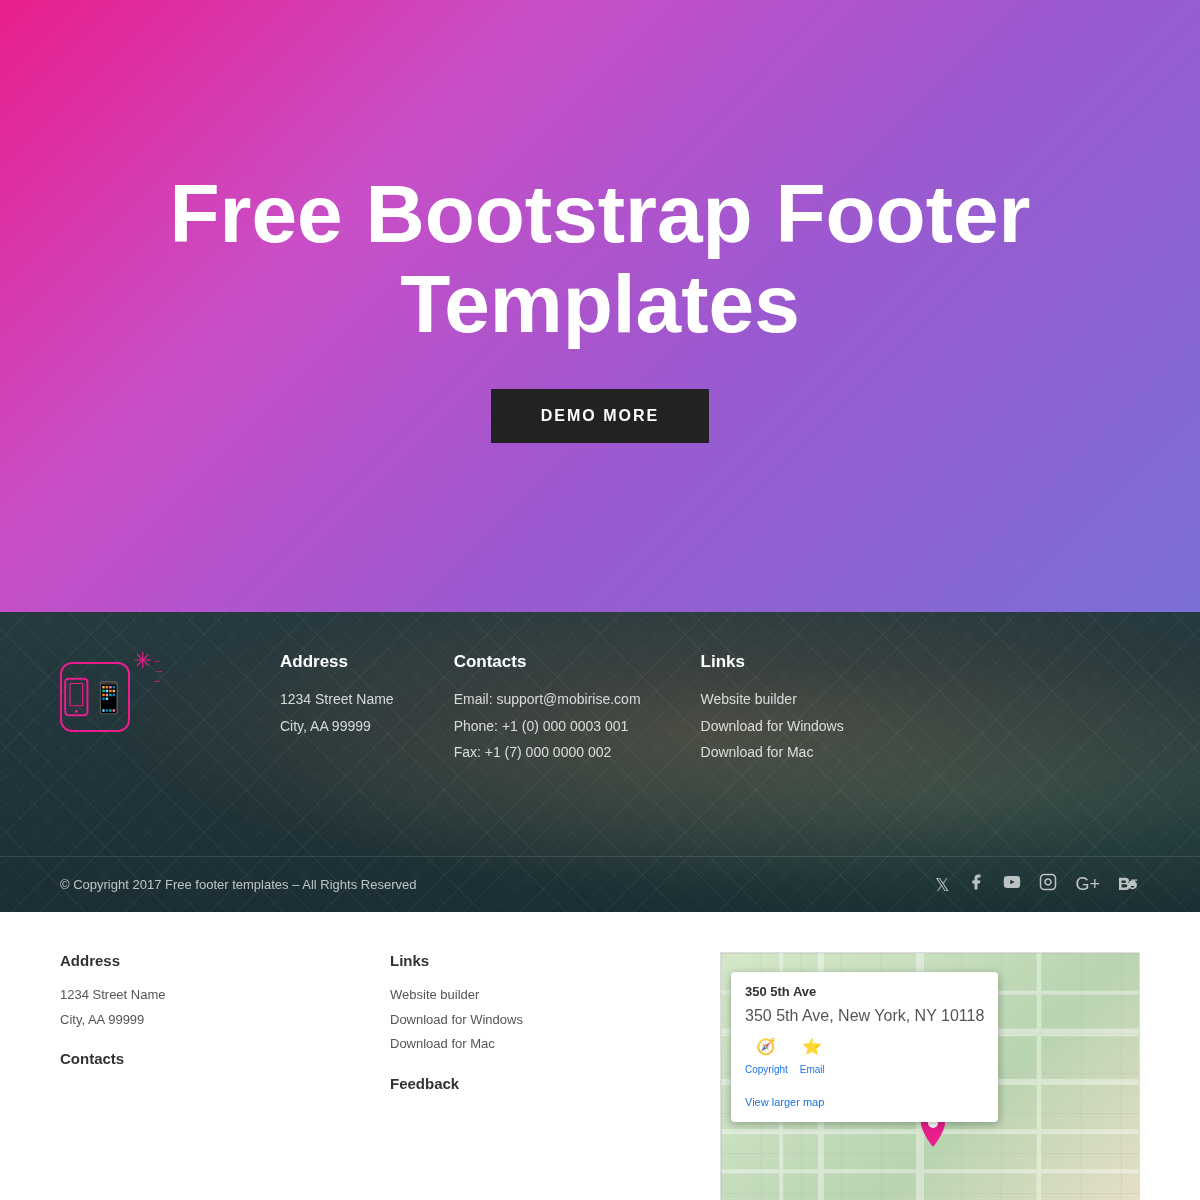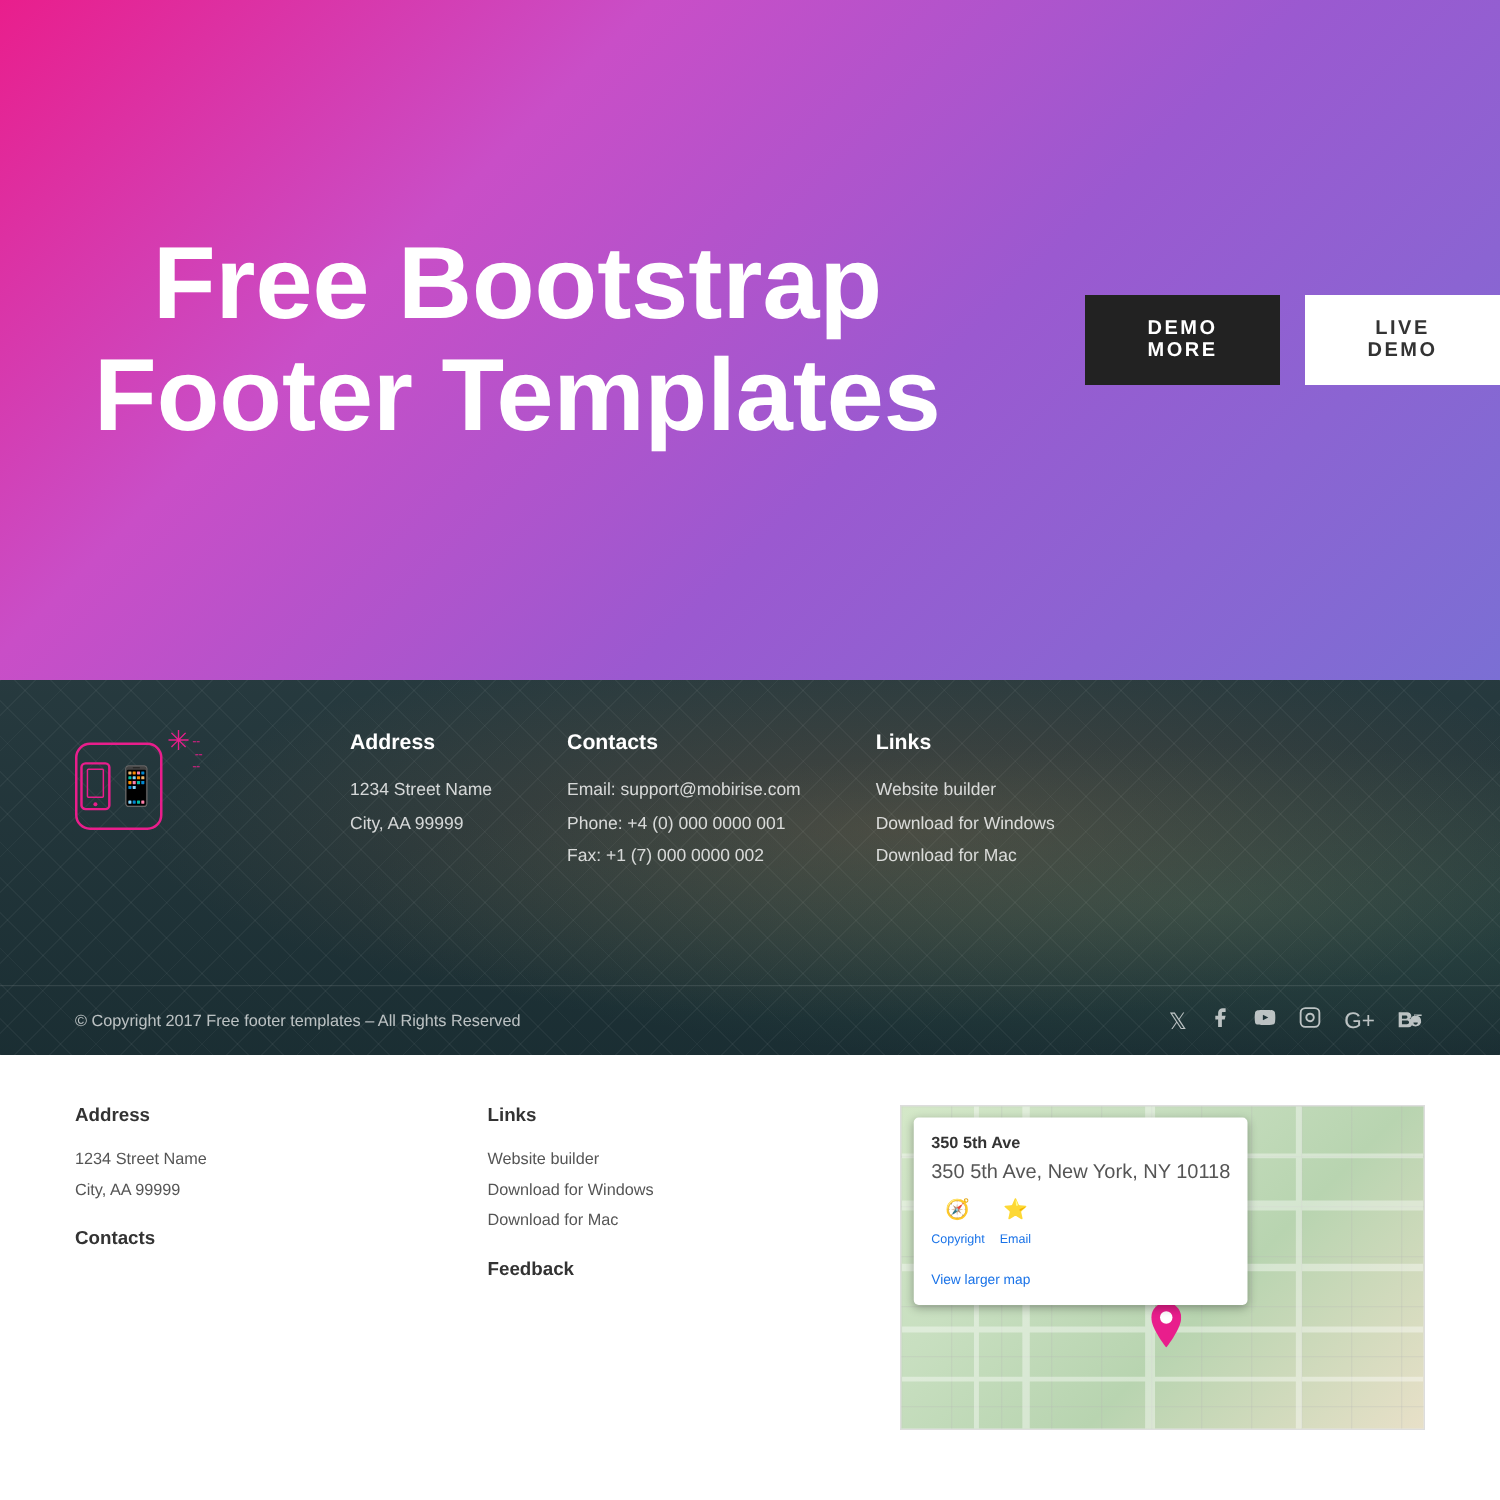--- a/index.html
+++ b/index.html
@@ -1,24 +1,24 @@
 <!DOCTYPE html>
 <html><head>
   <meta charset="utf-8">
   <style>
     * { margin: 0; padding: 0; box-sizing: border-box; }
     body { width: 1200px; height: 1200px; overflow: hidden; font-family: Arial, sans-serif; }
 
     
     .hero {
       width: 1200px;
-      height: 544px;
+      height: 612px;
       background: linear-gradient(135deg, #e91e8c 0%, #c94ec7 30%, #9b59d0 60%, #7b6fd4 100%);
       display: flex;
-      flex-direction: row;
+      flex-direction: column;
       align-items: center;
       justify-content: center;
       gap: 40px;
     }
     .hero-title {
       color: white;
       font-size: 82px;
       font-weight: bold;
       text-align: center;
       line-height: 1.1;
@@ -237,21 +237,20 @@
       background-size: 40px 40px;
     }
   </style>
 </head>
 <body>
 
 <div class="hero">
   <h1 class="hero-title">Free Bootstrap Footer Templates</h1>
   <div class="hero-buttons">
     <button class="btn-dark">DEMO MORE</button>
-    <button class="btn-light">LIVE DEMO</button>
   </div>
 </div>
 
 <div class="footer-dark">
   <div class="footer-dark-bg"></div>
   <div class="footer-dark-top">
 
     <div class="footer-logo-area">
       <div style="position:relative; display:inline-block;">
         <div class="phone-icon">
@@ -271,21 +270,21 @@
 
     <div class="footer-col">
       <h4>Address</h4>
       <p>1234 Street Name</p>
       <p>City, AA 99999</p>
     </div>
 
     <div class="footer-col">
       <h4>Contacts</h4>
       <p>Email: support@mobirise.com</p>
-      <p>Phone: +4 (0) 000 0000 001</p>
+      <p>Phone: +1 (0) 000 0003 001</p>
       <p>Fax: +1 (7) 000 0000 002</p>
     </div>
 
     <div class="footer-col">
       <h4>Links</h4>
       <a href="#">Website builder</a>
       <a href="#">Download for Windows</a>
       <a href="#">Download for Mac</a>
     </div>
 
@@ -351,21 +350,21 @@
         <line x1="0" y1="130" x2="420" y2="130" stroke="white" stroke-width="6"></line>
         <line x1="0" y1="180" x2="420" y2="180" stroke="white" stroke-width="5"></line>
         <line x1="100" y1="0" x2="100" y2="260" stroke="white" stroke-width="6"></line>
         <line x1="200" y1="0" x2="200" y2="260" stroke="white" stroke-width="8"></line>
         <line x1="320" y1="0" x2="320" y2="260" stroke="white" stroke-width="5"></line>
         <line x1="60" y1="0" x2="60" y2="260" stroke="white" stroke-width="4"></line>
         <line x1="0" y1="40" x2="420" y2="40" stroke="white" stroke-width="4"></line>
         <line x1="0" y1="220" x2="420" y2="220" stroke="white" stroke-width="4"></line>
       </svg>
 
-      <div style="position:absolute;top:9px;left:10px;z-index:10;">
+      <div style="position:absolute;top:19px;left:10px;z-index:10;">
         <div class="map-popup">
           <div class="address-title">350 5th Ave</div>
           <div class="address-sub">350 5th Ave, New York, NY 10118</div>
           <div class="map-actions">
             <div class="map-action-btn">
               <span class="map-action-icon">🧭</span>
               <span>Copyright</span>
             </div>
             <div class="map-action-btn">
               <span class="map-action-icon">⭐</span>

